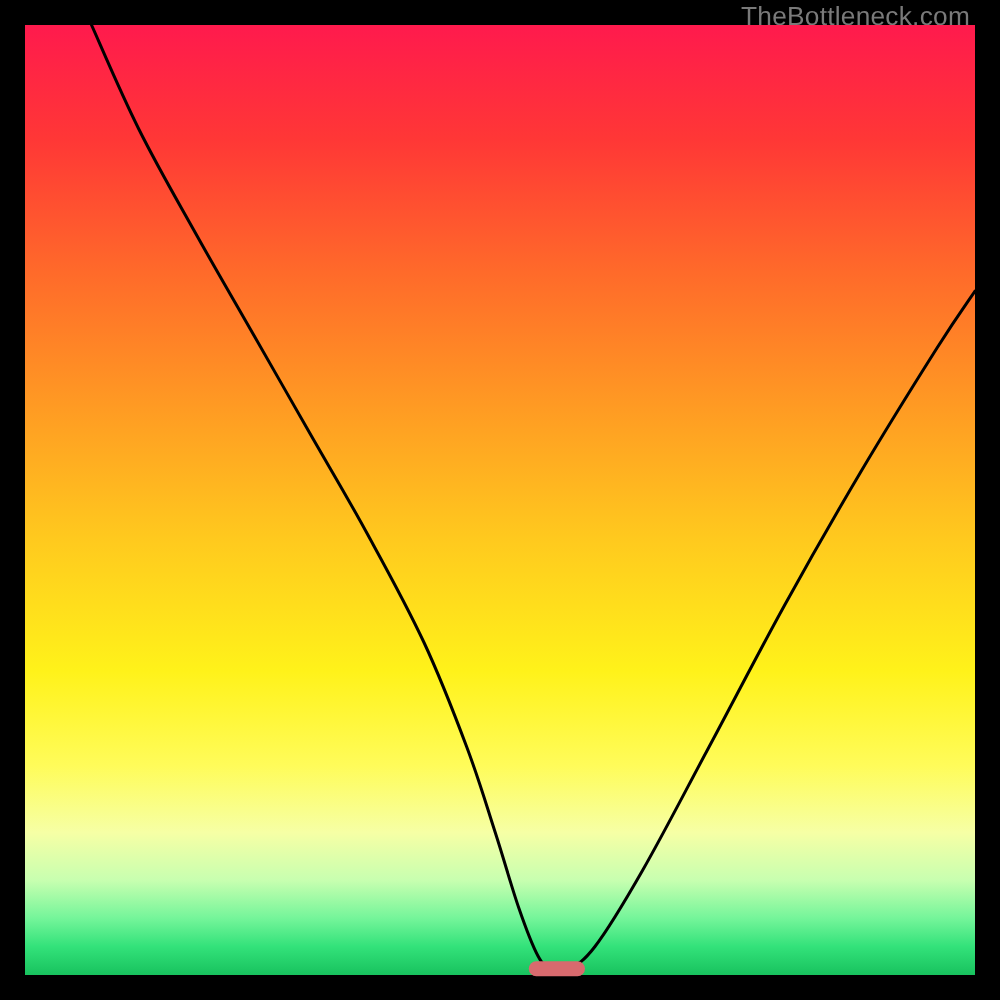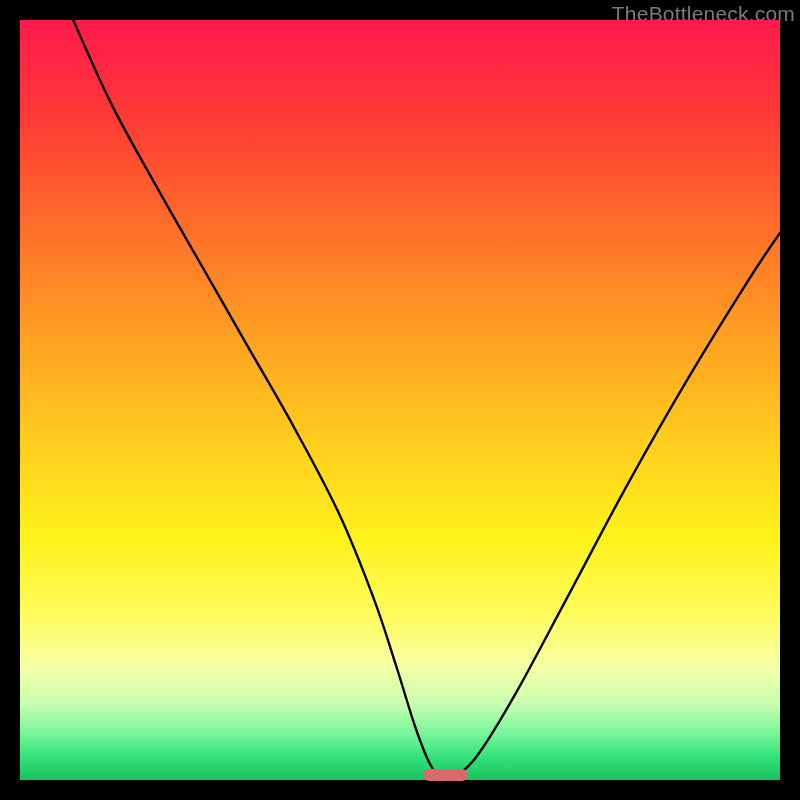--- a/index.html
+++ b/index.html
@@ -34,21 +34,21 @@
       #f6ffa5 85%,
       #c8ffb0 90%,
       #75f59a 94%,
       #33e27a 97%,
       #18c25e 100%
     );
   }
   .watermark {
     position: absolute;
     top: 2px;
-    right: 5px;
+    right: 24px;
     color: #7a7a7a;
     font-size: 21px;
     font-weight: 500;
     letter-spacing: 0.2px;
     user-select: none;
   }
   svg.curve {
     position: absolute;
     left: 0;
     top: 0;

